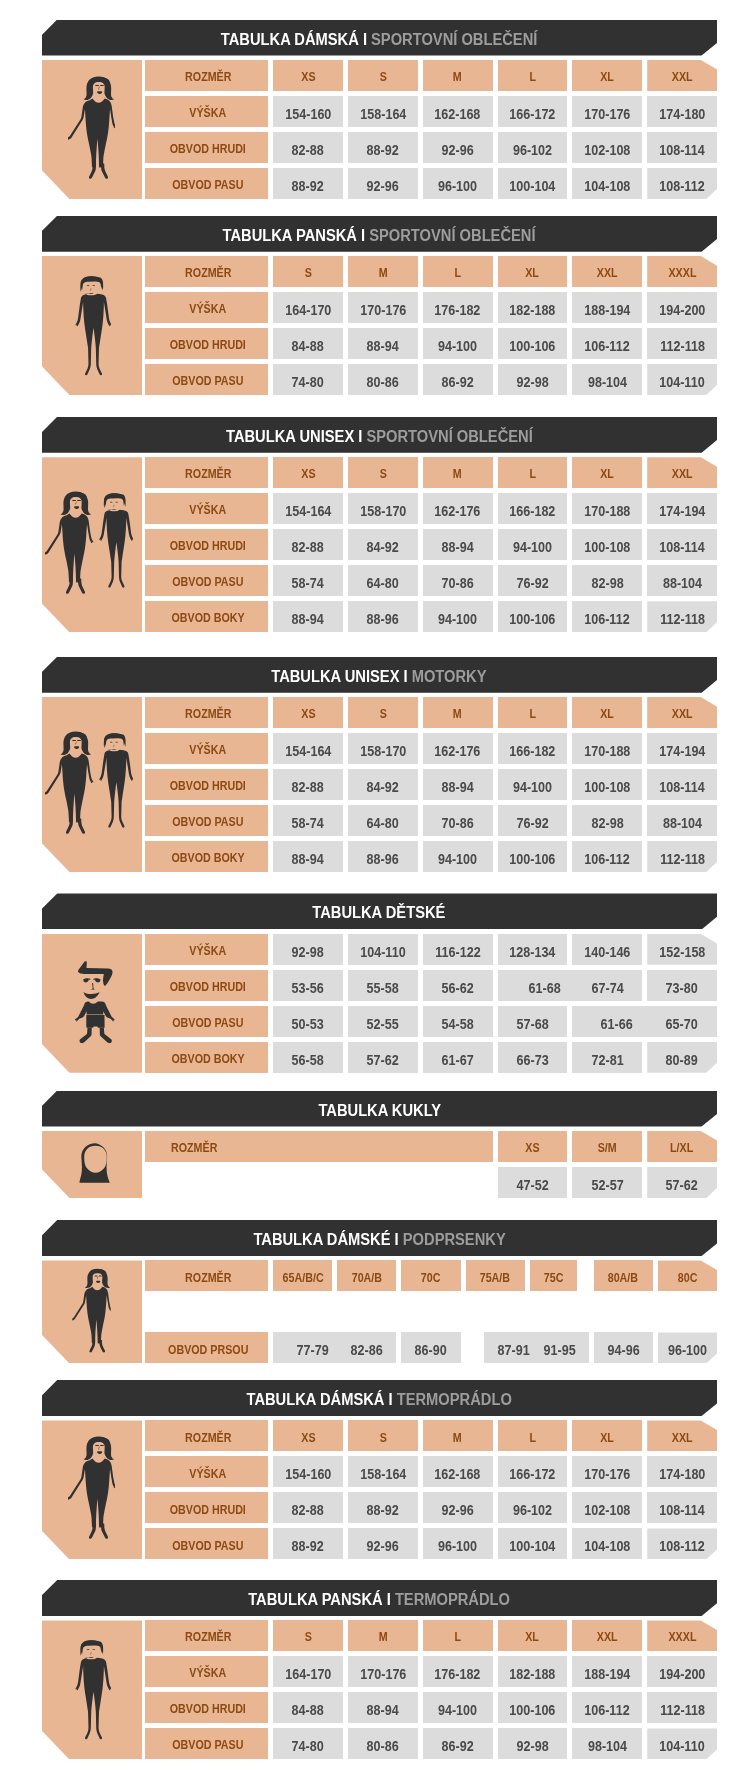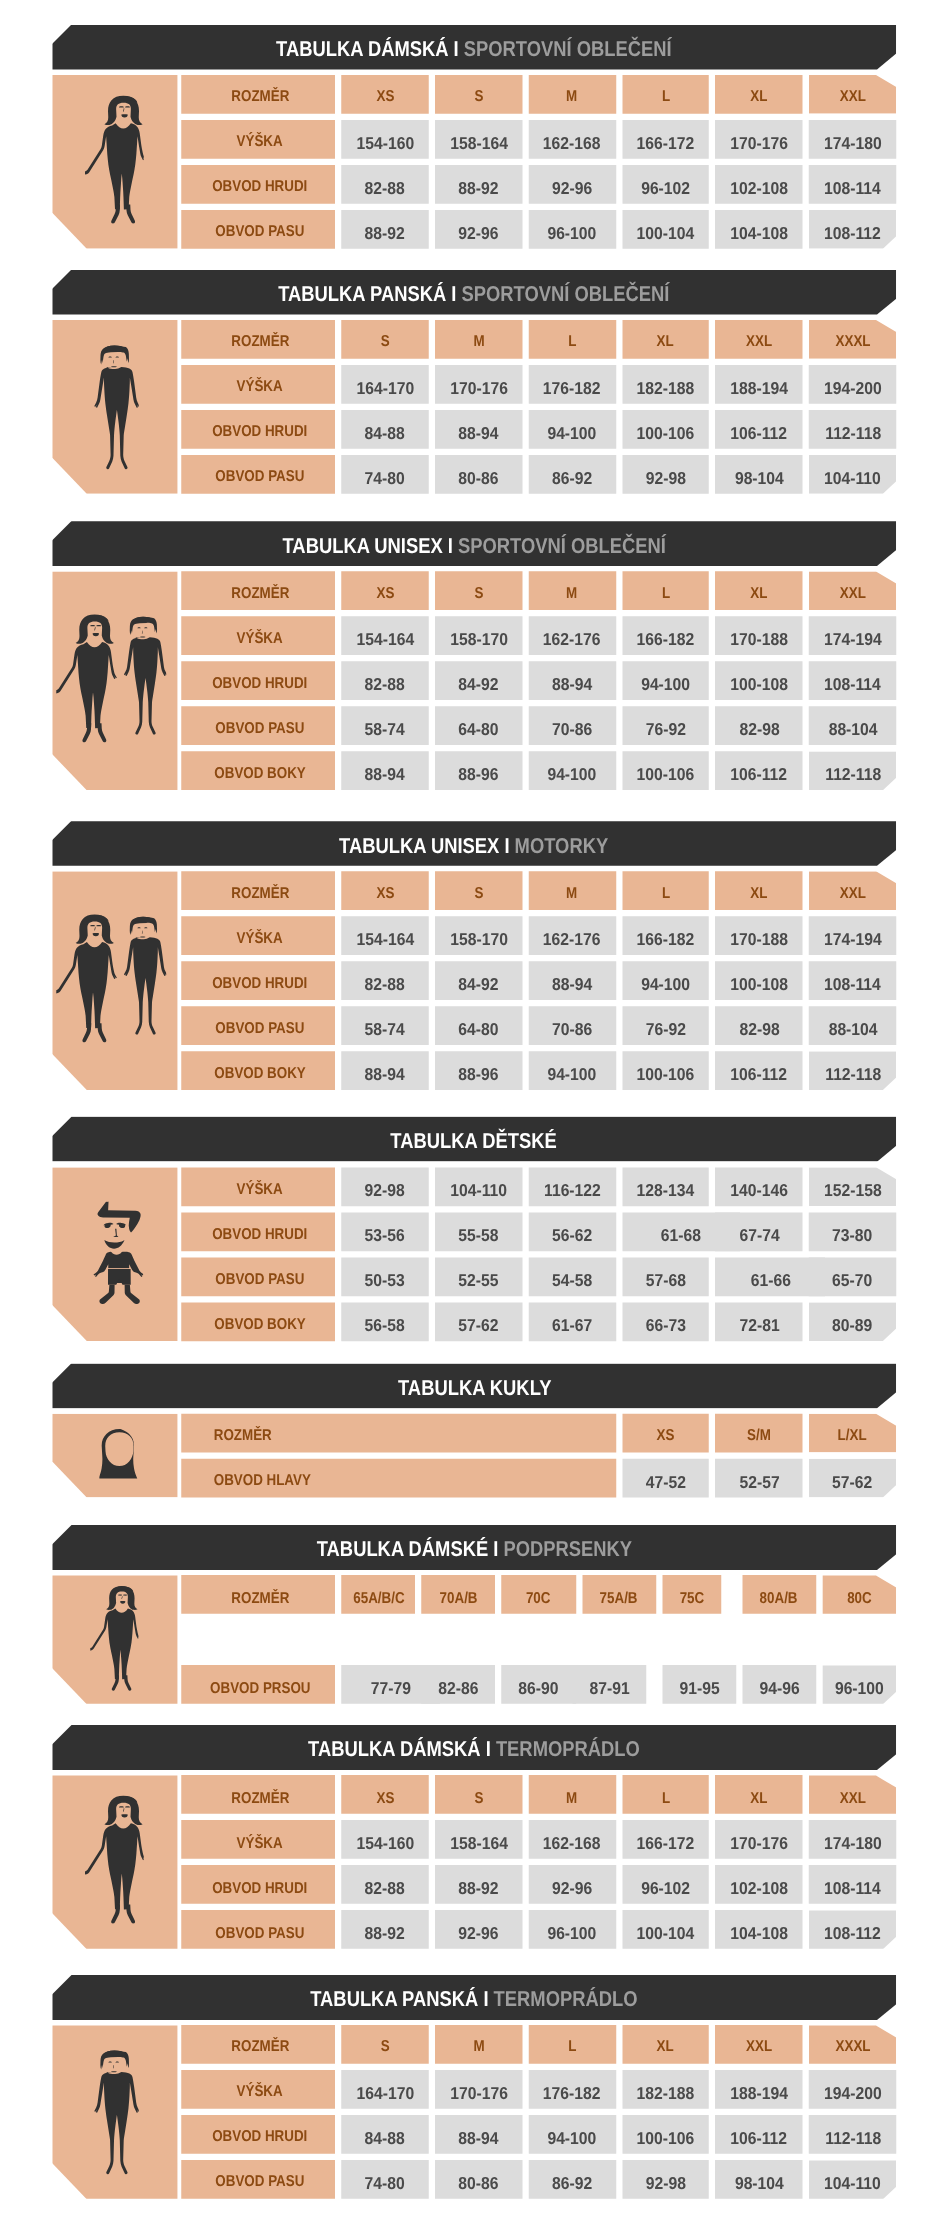--- a/index.html
+++ b/index.html
@@ -744,23 +744,20 @@
             <span>XS</span>
           </div>
       <div class="cell hdr" style="left:530.8px;width:69.8px">
             <span>S/M</span>
           </div>
       <div class="cell hdr corner-tr" style="left:605.6px;width:69.8px">
             <span>L/XL</span>
           </div>
     </div>
     <div class="tbl-row" style="top:36px">
-      <div class="cell lbl leftal" style="left:103.7px;width:347.3px">
-            <span>OBVOD HLAVY</span>
-          </div>
       <div class="cell val" style="left:456px;width:69.8px">
             <span>47-52</span>
           </div>
       <div class="cell val" style="left:530.8px;width:69.8px">
             <span>52-57</span>
           </div>
       <div class="cell val corner-br" style="left:605.6px;width:69.8px">
             <span>57-62</span>
           </div>
     </div>
@@ -820,21 +817,21 @@
           </div>
       <div class="cell val" style="left:231.6px;width:79px">
             <span>77-79</span>
           </div>
       <div class="cell val" style="left:295.714px;width:59.1143px">
             <span>82-86</span>
           </div>
       <div class="cell val" style="left:359.829px;width:59.1143px">
             <span>86-90</span>
           </div>
-      <div class="cell val" style="left:416px;width:59.1143px">
+      <div class="cell val" style="left:442px;width:59.1143px">
             <span>87-91</span>
           </div>
       <div class="cell val" style="left:488.057px;width:59.1143px">
             <span>91-95</span>
           </div>
       <div class="cell val" style="left:552.171px;width:59.1143px">
             <span>94-96</span>
           </div>
       <div class="cell val corner-br" style="left:616.286px;width:59.1143px">
             <span>96-100</span>

